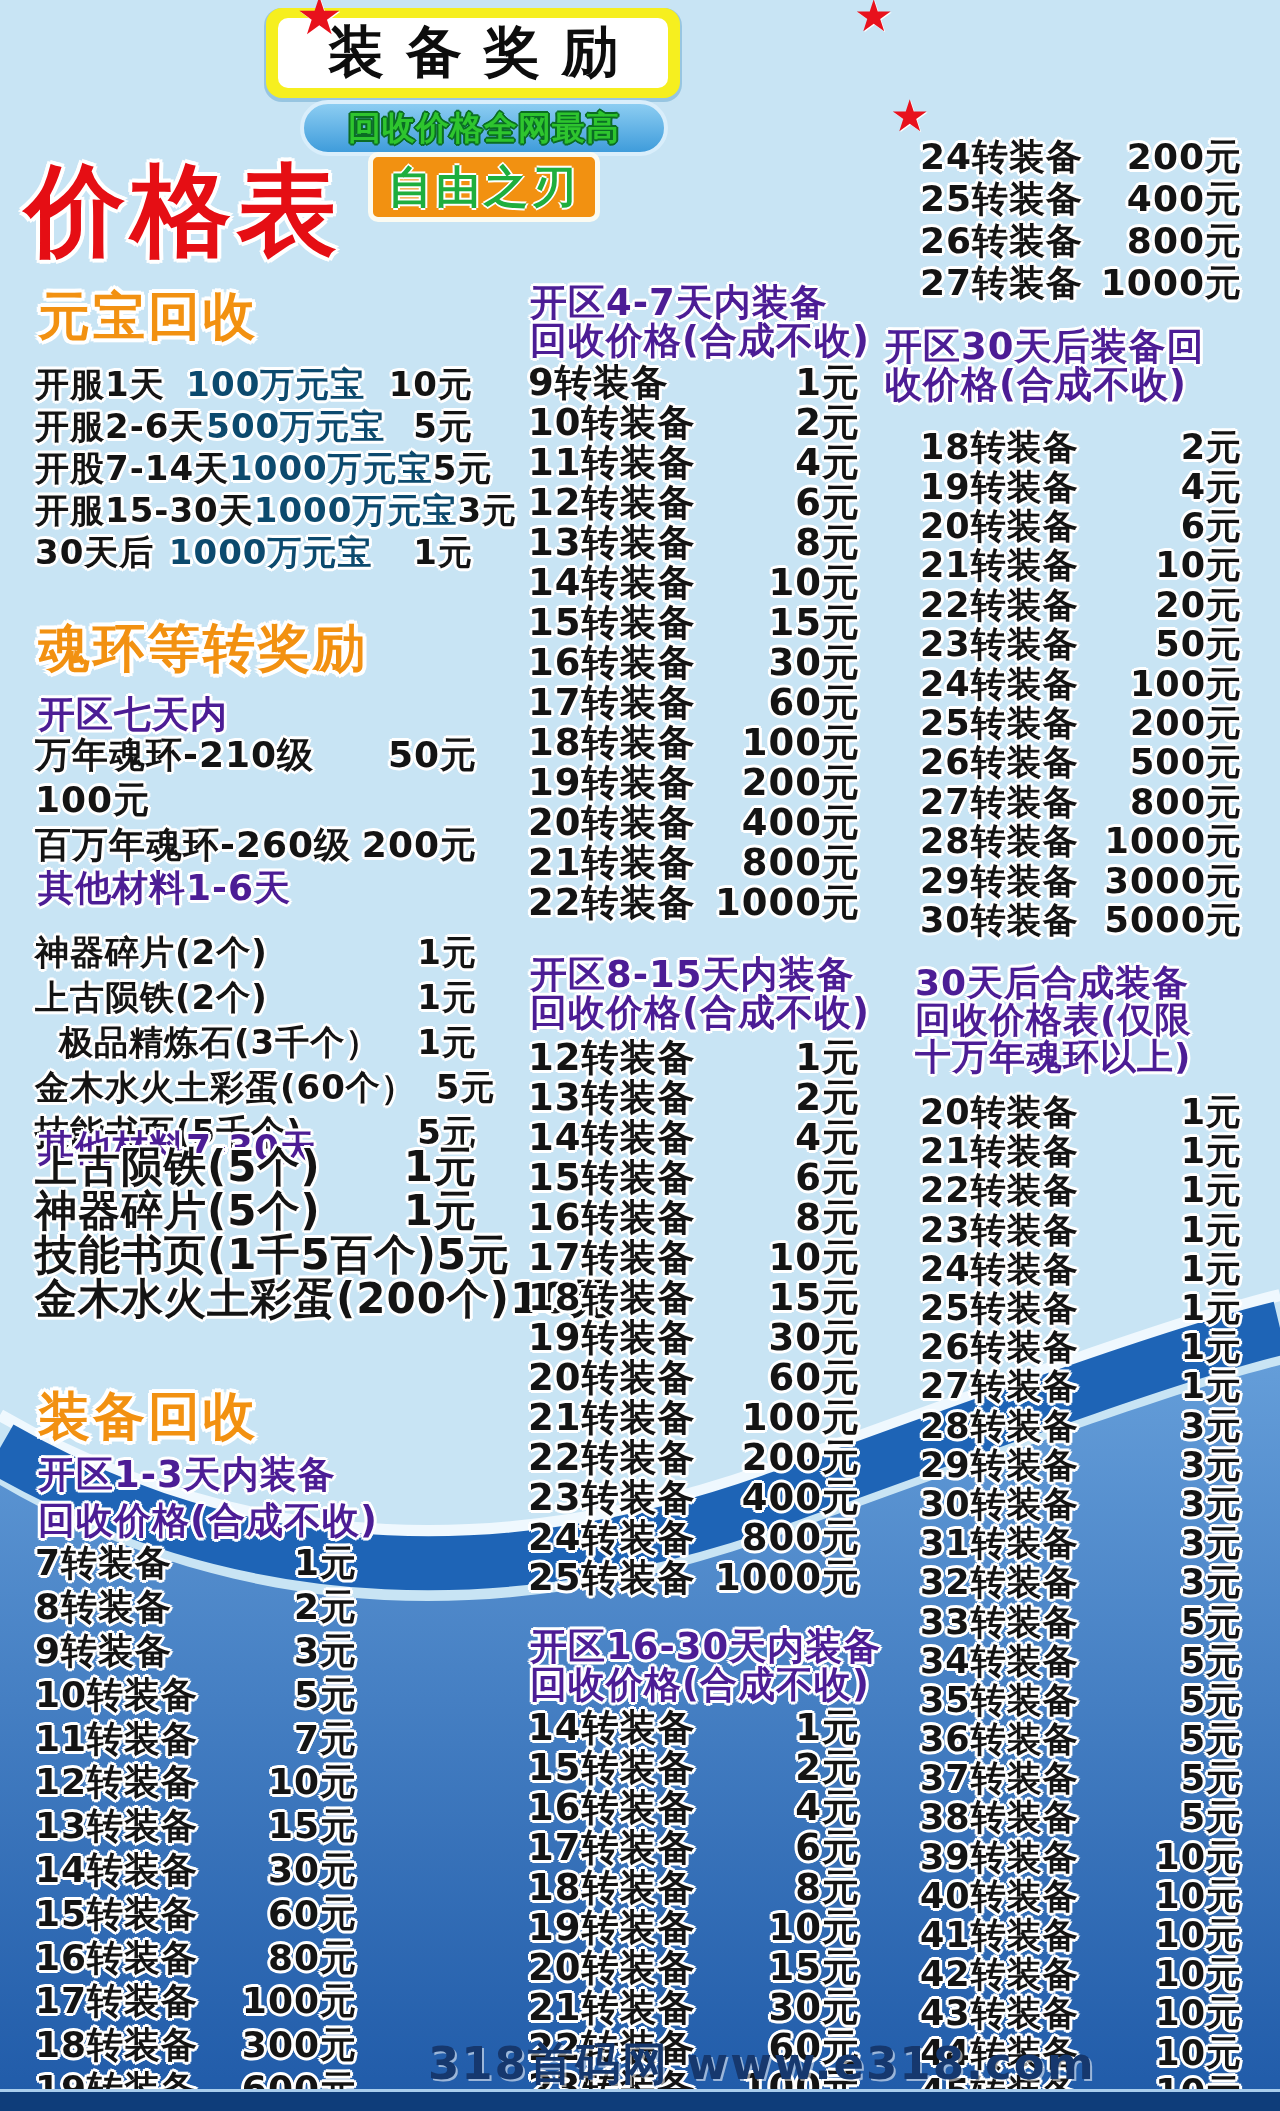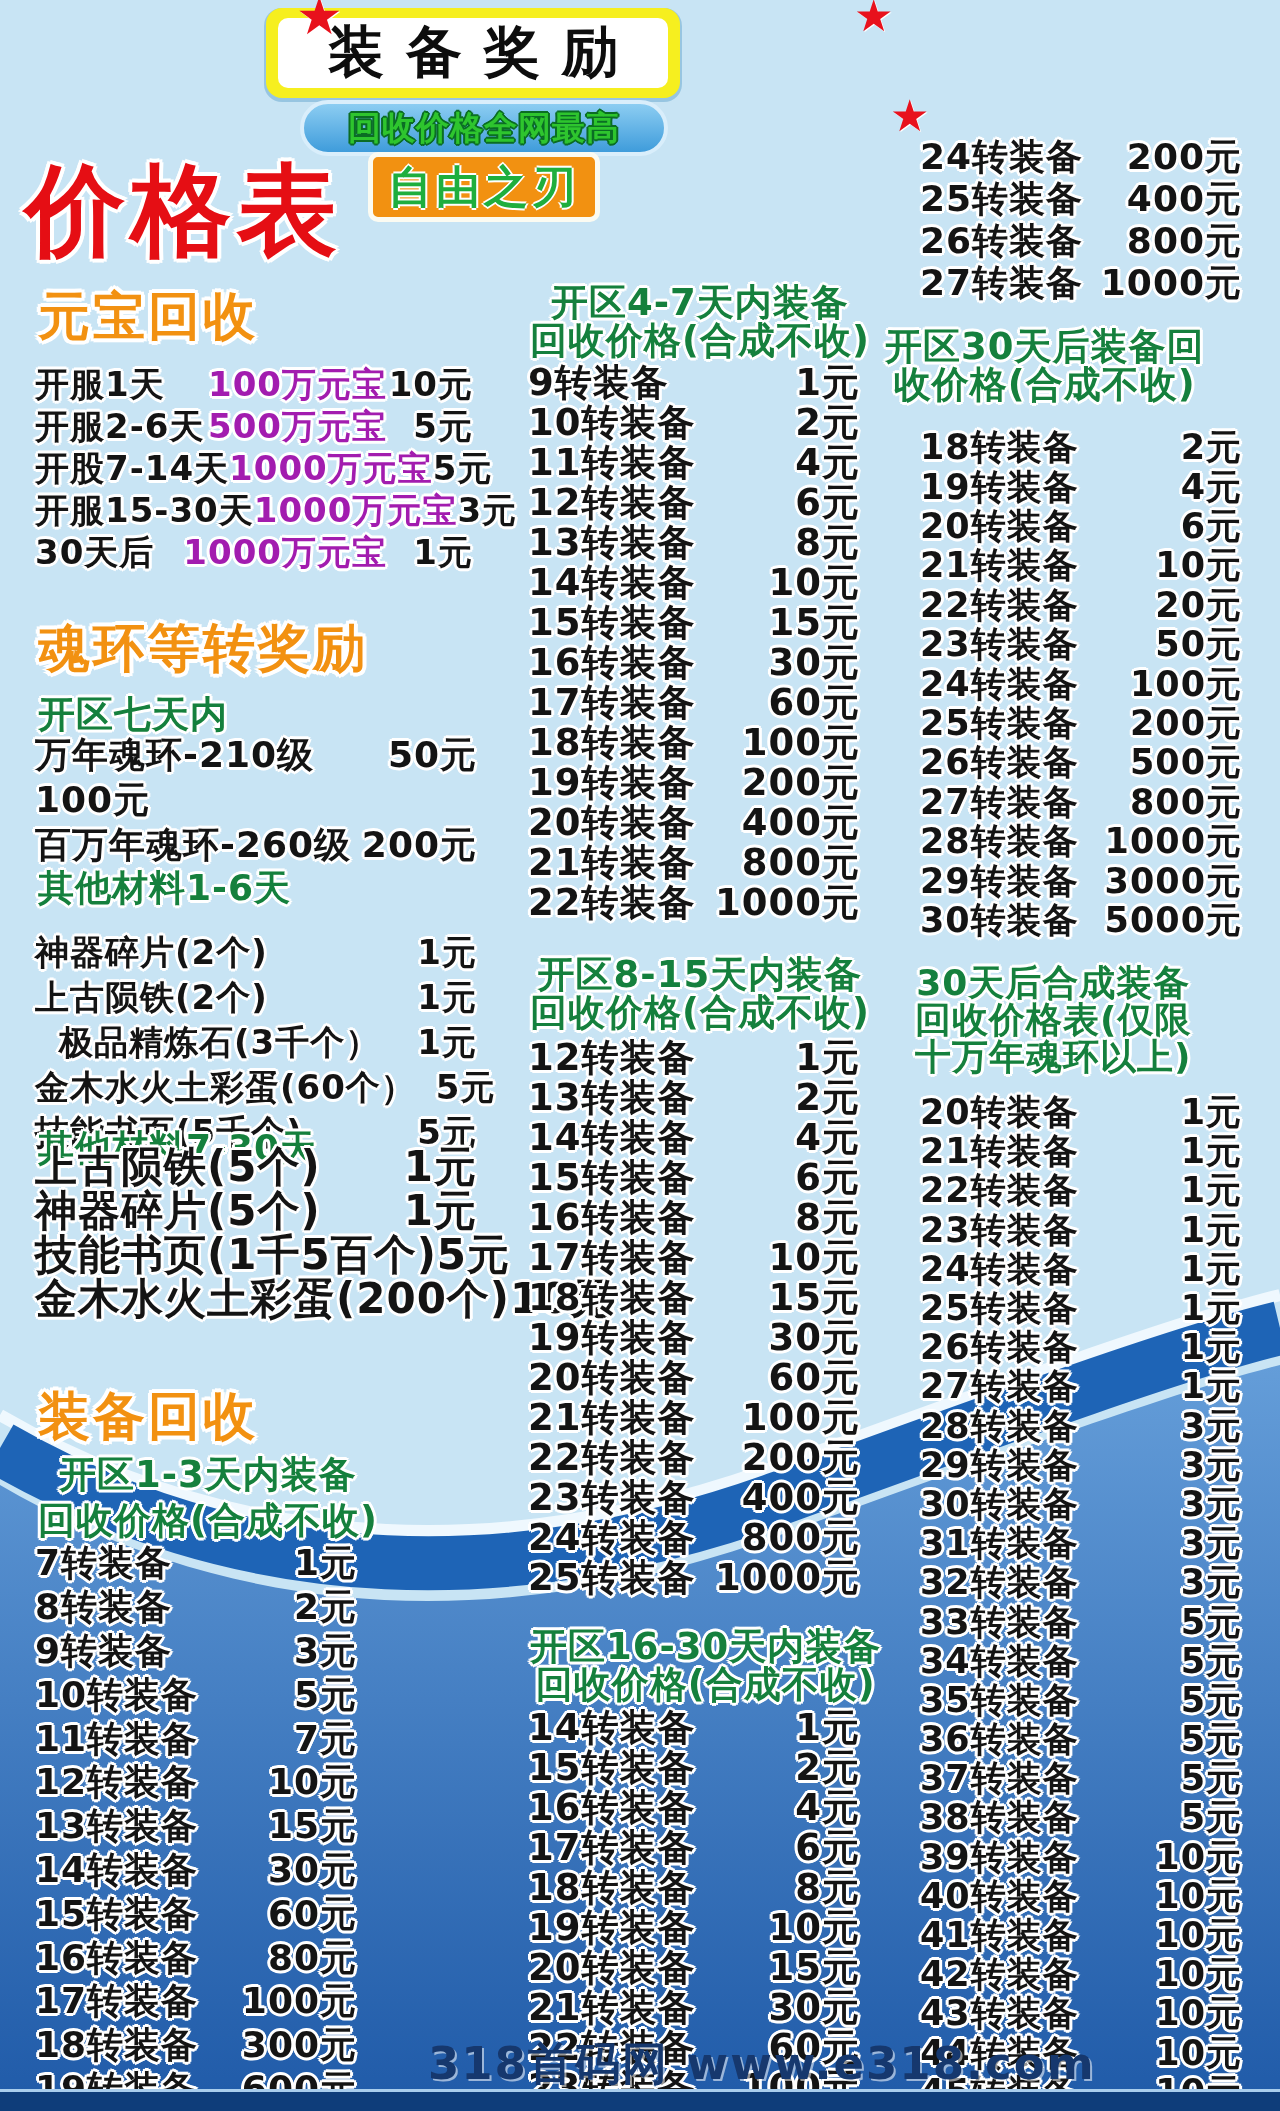--- a/index.html
+++ b/index.html
@@ -29,26 +29,26 @@
   .promo-text{font-size:33px;color:#2ec52e;letter-spacing:1px;white-space:nowrap;
     text-shadow:2px 0 0 #0b6d24,-2px 0 0 #0b6d24,0 2px 0 #0b6d24,0 -2px 0 #0b6d24,
     1px 1px 0 #0b6d24,-1px -1px 0 #0b6d24,1px -1px 0 #0b6d24,-1px 1px 0 #0b6d24;}
   .brand-pill{left:368px;top:152px;width:222px;height:60px;z-index:6;
     background:#f29111;border:5px solid #fbfbf2;border-radius:10px;
     display:flex;align-items:center;justify-content:center;}
   .brand-text{font-size:44px;color:#1fae3d;letter-spacing:4px;white-space:nowrap;
     text-shadow:2px 0 0 #fff,-2px 0 0 #fff,0 2px 0 #fff,0 -2px 0 #fff;}
   .page-title{left:25px;top:158px;font-size:100px;color:#e50e14;letter-spacing:6px;z-index:4;line-height:1.05;}
   .h-orange{font-size:52px;color:#f29111;letter-spacing:3px;z-index:3;line-height:1.1;white-space:nowrap;}
-  .h-red{color:#15803d;letter-spacing:1px;z-index:3;white-space:nowrap;text-align:center;}
+  .h-red{color:#4c1d95;letter-spacing:1px;z-index:3;white-space:nowrap;}
   
   .rows{position:absolute;z-index:3;}
   .row{display:flex;align-items:center;justify-content:space-between;}
   .lbl{color:#141414;letter-spacing:1px;white-space:nowrap;}
-  .amt{color:#a21caf;letter-spacing:1px;flex:1;text-align:right;white-space:nowrap;}
+  .amt{color:#0c4a6e;letter-spacing:1px;flex:1;text-align:center;white-space:nowrap;}
   .prc{color:#141414;letter-spacing:1px;text-align:right;white-space:nowrap;}
   .watermark{left:428px;top:2034px;z-index:9;font-size:45px;color:#16386e;letter-spacing:2px;
     text-shadow:2px 2px 0 rgba(255,255,255,.55);white-space:nowrap;}
   .footer-bar{left:0;top:2089px;width:1280px;height:22px;background:#0e3d7a;
     border-top:3px solid #a8cdec;z-index:7;}
 </style>
 </head>
 <body>
 
 <svg class="wave" width="1280" height="2111" viewBox="0 0 1280 2111">

